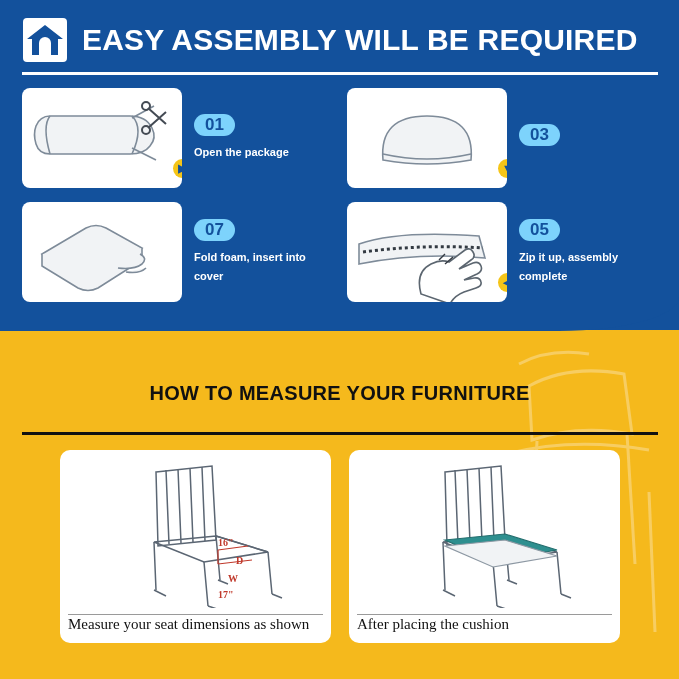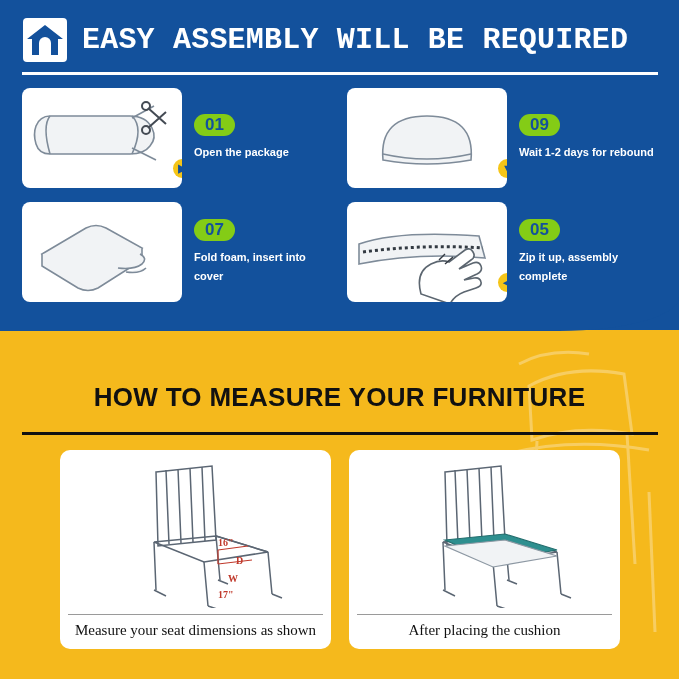--- a/index.html
+++ b/index.html
@@ -21,21 +21,21 @@
   .blue-panel::after{
     
     content:"";
     position:absolute; left:0; bottom:-1px; width:100%; height:36px;
     background:#13519c;
     border-bottom-right-radius:120px 34px;
   }
 
   .header {
     position:absolute; left:22px; top:14px; width:636px; height:52px;
-    display:flex; align-items:center; gap:14px;font-family:Liberation Mono, monospace;
+    display:flex; align-items:center; gap:14px;
   }
   .home-icon { width:46px; height:46px; flex:0 0 auto; }
   .header-title {
     color:#ffffff;
     font-size:30px;
     font-weight:bold;
     letter-spacing:0.2px;
     white-space:nowrap;
   }
   .header-rule {
@@ -58,21 +58,21 @@
     flex:0 0 auto;
     overflow:hidden;
   }
   .step-text {
     flex:1 1 auto;
     padding-left:12px;
     display:flex; flex-direction:column; justify-content:center;
   }
   .badge {
     display:inline-block;
-    background:#84cc16;
+    background:#7dd3fc;
     color:#13519c;
     font-weight:bold;
     font-size:17px;
     border-radius:11px;
     padding:1px 11px;
     align-self:flex-start;
     margin-bottom:7px;
     line-height:20px;
   }
   .step-label {
@@ -90,21 +90,21 @@
     line-height:1;
   }
   .yellow-wrap { position:absolute; left:0; top:318px; width:679px; height:361px; overflow:hidden; }
   .yellow-bg { position:absolute; inset:0; background:#f5b91c; }
   .chair-deco { position:absolute; right:-10px; top:28px; opacity:0.9; }
 
   .measure-title {
     position:absolute; left:0; top:382px; width:679px;
     text-align:center;
     color:#111111;
-    font-size:26px;
+    font-size:20px;
     font-weight:bold;
     letter-spacing:0.3px;
   }
   .measure-rule {
     position:absolute; left:22px; top:432px; width:636px; height:3px; background:#111111;
   }
 
   .measure-cards {
     position:absolute; left:60px; top:450px; width:560px;
     display:flex; gap:18px;
@@ -112,27 +112,26 @@
   .m-card {
     width:271px;
     background:#ffffff;
     border-radius:10px;
     padding:8px 8px 10px;
     display:flex; flex-direction:column; align-items:center;
   }
   .m-img { width:100%; height:150px; position:relative; }
   .m-caption {
     margin-top:6px;
-    text-align:center;
+    text-align:left;
     font-family:"Liberation Serif", serif;
     font-size:15px;
     line-height:18px;
     color:#111111;
     border-top:1px solid #9a9a9a;
-    padding-top:6px;
     width:100%;
   }
 </style>
 </head>
 <body>
 
 <div class="page">
 
   <div class="yellow-wrap">
     <div class="yellow-bg"></div>
@@ -192,22 +191,21 @@
         <div class="step-img">
           <svg width="160" height="100" viewBox="0 0 160 100">
             <g fill="#f1f3f5" stroke="#7e8b99" stroke-width="1.6">
               <path d="M36 72 q-4 -44 44 -44 q48 0 44 44 q-44 8 -88 0 z"></path>
               <path d="M36 66 q44 10 88 0"></path>
             </g>
           </svg>
           <div class="arrow-dot" style="right:-10px; bottom:10px;">▼</div>
         </div>
         <div class="step-text">
-          <span class="badge">09</span>
-          <span class="step-label">Wait 1-2 days for rebound</span>
+          <span class="badge">03</span>
         </div>
       </div>
     </div>
 
     <div class="step-row">
 
       <div class="step">
         <div class="step-img">
           <svg width="160" height="100" viewBox="0 0 160 100">
             <g fill="#f1f3f5" stroke="#7e8b99" stroke-width="1.6">

